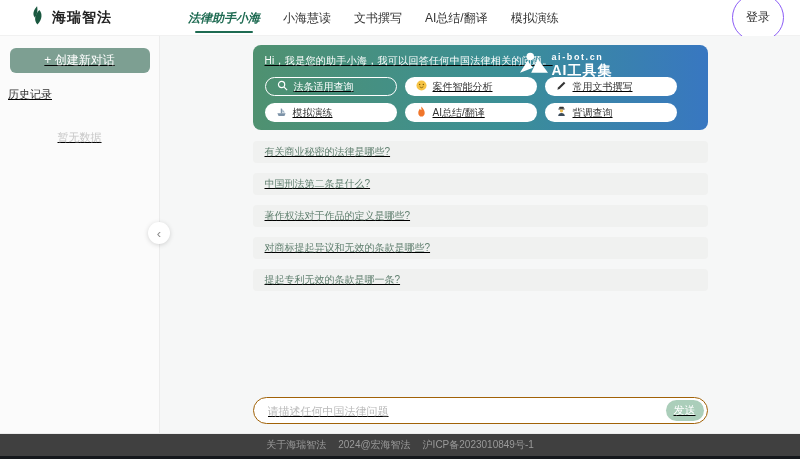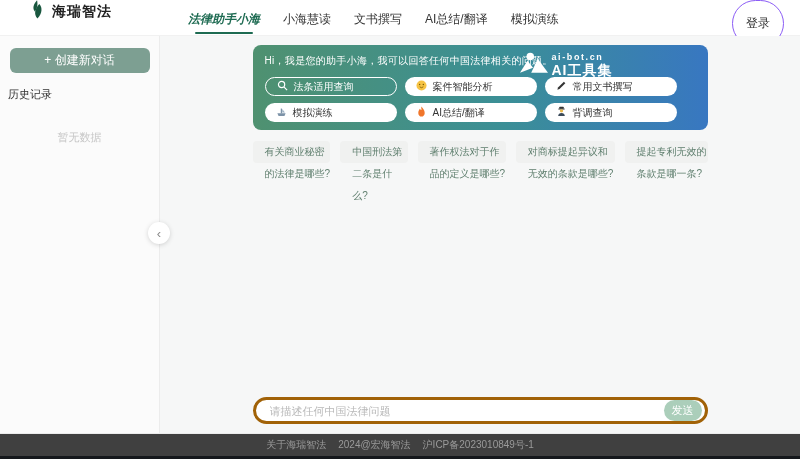--- a/index.html
+++ b/index.html
@@ -1,31 +1,31 @@
 <!DOCTYPE html>
 <html><head>
 <meta charset="utf-8">
 <style>
   * { margin:0; padding:0; box-sizing:border-box; }
   html,body { width:800px; height:459px; }
   body { font-family:"Liberation Sans","DejaVu Sans",sans-serif; background:#f6f7f7; overflow:hidden; }
   .app { width:800px; height:459px; display:flex; flex-direction:column; background:#f6f7f7; }
 
   
-  .navbar { height:36px; background:#fff; border-bottom:1px solid #f1f1f1; display:flex; align-items:flex-start; padding:0 16px; flex-shrink:0; }
+  .navbar { height:36px; background:#fff; border-bottom:1px solid #f1f1f1; display:flex; align-items:center; padding:0 16px; flex-shrink:0; }
   .brand { display:flex; align-items:center; gap:7px; margin-left:14px; width:132px; flex-shrink:0; }
   .brand-name { font-size:14px; font-weight:bold; color:#222; letter-spacing:1px; }
   .tabs { display:flex; gap:19px; margin-left:24px; }
   .tab { font-size:12px; color:#333; padding:11px 2px 9px; position:relative; cursor:pointer; white-space:nowrap; }
   .tab.active { color:#1e6b52; font-weight:bold;font-style:italic; }
   .tab.active::after { content:""; position:absolute; left:12%; right:12%; bottom:3px; height:2px; background:#1e6b52; border-radius:2px; }
   .login-btn { margin-left:auto; background:#fff; border:1px solid #8b5cf6; border-radius:999px; padding:14px 13px; font-size:12px; color:#333; cursor:pointer; }
 
   
-  .middle { flex:1; display:flex; min-height:0; }
+  .middle { flex:1; display:flex; min-height:0;text-decoration:underline; }
   .sidebar { width:160px; background:#fbfbfb; border-right:1px solid #ececec; position:relative; flex-shrink:0; }
   .new-chat-btn { display:block; width:140px; height:25px; margin:12px auto 0; background:#7d9f92; border:none; border-radius:6px; color:#fff; font-size:12px; cursor:pointer; font-family:inherit; }
   .history-label { font-size:11px; color:#333; margin:14px 0 0 8px; }
   .empty-text { text-align:center; font-size:11px; color:#c6c6c6; margin-top:28px; }
   .collapse-btn { position:absolute; right:-11px; top:186px; width:22px; height:22px; border-radius:50%; background:#fff; box-shadow:0 1px 5px rgba(0,0,0,.16); display:flex; align-items:center; justify-content:center; color:#8a8a8a; font-size:13px; cursor:pointer; z-index:5; line-height:1; }
 
   .main { flex:1; display:flex; flex-direction:column; align-items:center; min-width:0; background:#f6f7f7; }
   .content { width:455px; display:flex; flex-direction:column; flex:1; min-height:0; }
 
   
@@ -35,25 +35,25 @@
   .wm-text { line-height:1.1; }
   .wm-site { font-size:9px; font-weight:bold; letter-spacing:1.6px; }
   .wm-name { font-size:14px; font-weight:bold; letter-spacing:1px; }
   .pill-rows { margin-top:9px; display:flex; flex-direction:column; gap:7px; }
   .pill-row { display:flex; gap:8px; }
   .pill { width:132px; height:19px; border-radius:999px; background:#fff; color:#333; font-size:10px; display:flex; align-items:center; gap:6px; padding-left:11px; cursor:pointer; border:none; font-family:inherit; }
   .pill.outline { background:transparent; border:1px solid #fff; color:#fff; }
   .pill svg { flex-shrink:0; }
 
   
-  .questions { margin-top:11px; display:flex; gap:10px; }
+  .questions { margin-top:11px; display:flex; flex-direction:column; gap:10px; }
   .question { height:22px; line-height:22px; background:#f0f1f0; border-radius:4px; font-size:10px; color:#5f7f6e; padding-left:12px; cursor:pointer; }
 
   
-  .composer { margin-top:auto; margin-bottom:9px; height:27px; background:#fff; border:3px solid #a16207; border-radius:999px; display:flex; align-items:center; padding-right:3px; flex-shrink:0; }
+  .composer { margin-top:auto; margin-bottom:9px; height:27px; background:#fff; border:1px solid #a16207; border-radius:999px; display:flex; align-items:center; padding-right:3px; flex-shrink:0; }
   .composer input { flex:1; border:none; outline:none; background:transparent; font-size:11px; color:#333; padding:0 14px; font-family:inherit; }
   .composer input::placeholder { color:#b8b8b8; }
   .send-btn { width:38px; height:21px; border-radius:999px; background:#abceba; border:none; color:#fff; font-size:11px; cursor:pointer; flex-shrink:0; font-family:inherit; }
 
   
   .footer { height:23px; background:#404040; border-top:1px solid #ececec; display:flex; align-items:center; justify-content:center; gap:12px; font-size:10px; color:#9a9a9a; flex-shrink:0; }
   .footer span { cursor:pointer; }
   .bottom-strip { height:3px; background:#15181c; flex-shrink:0; }
 </style>
 </head>

